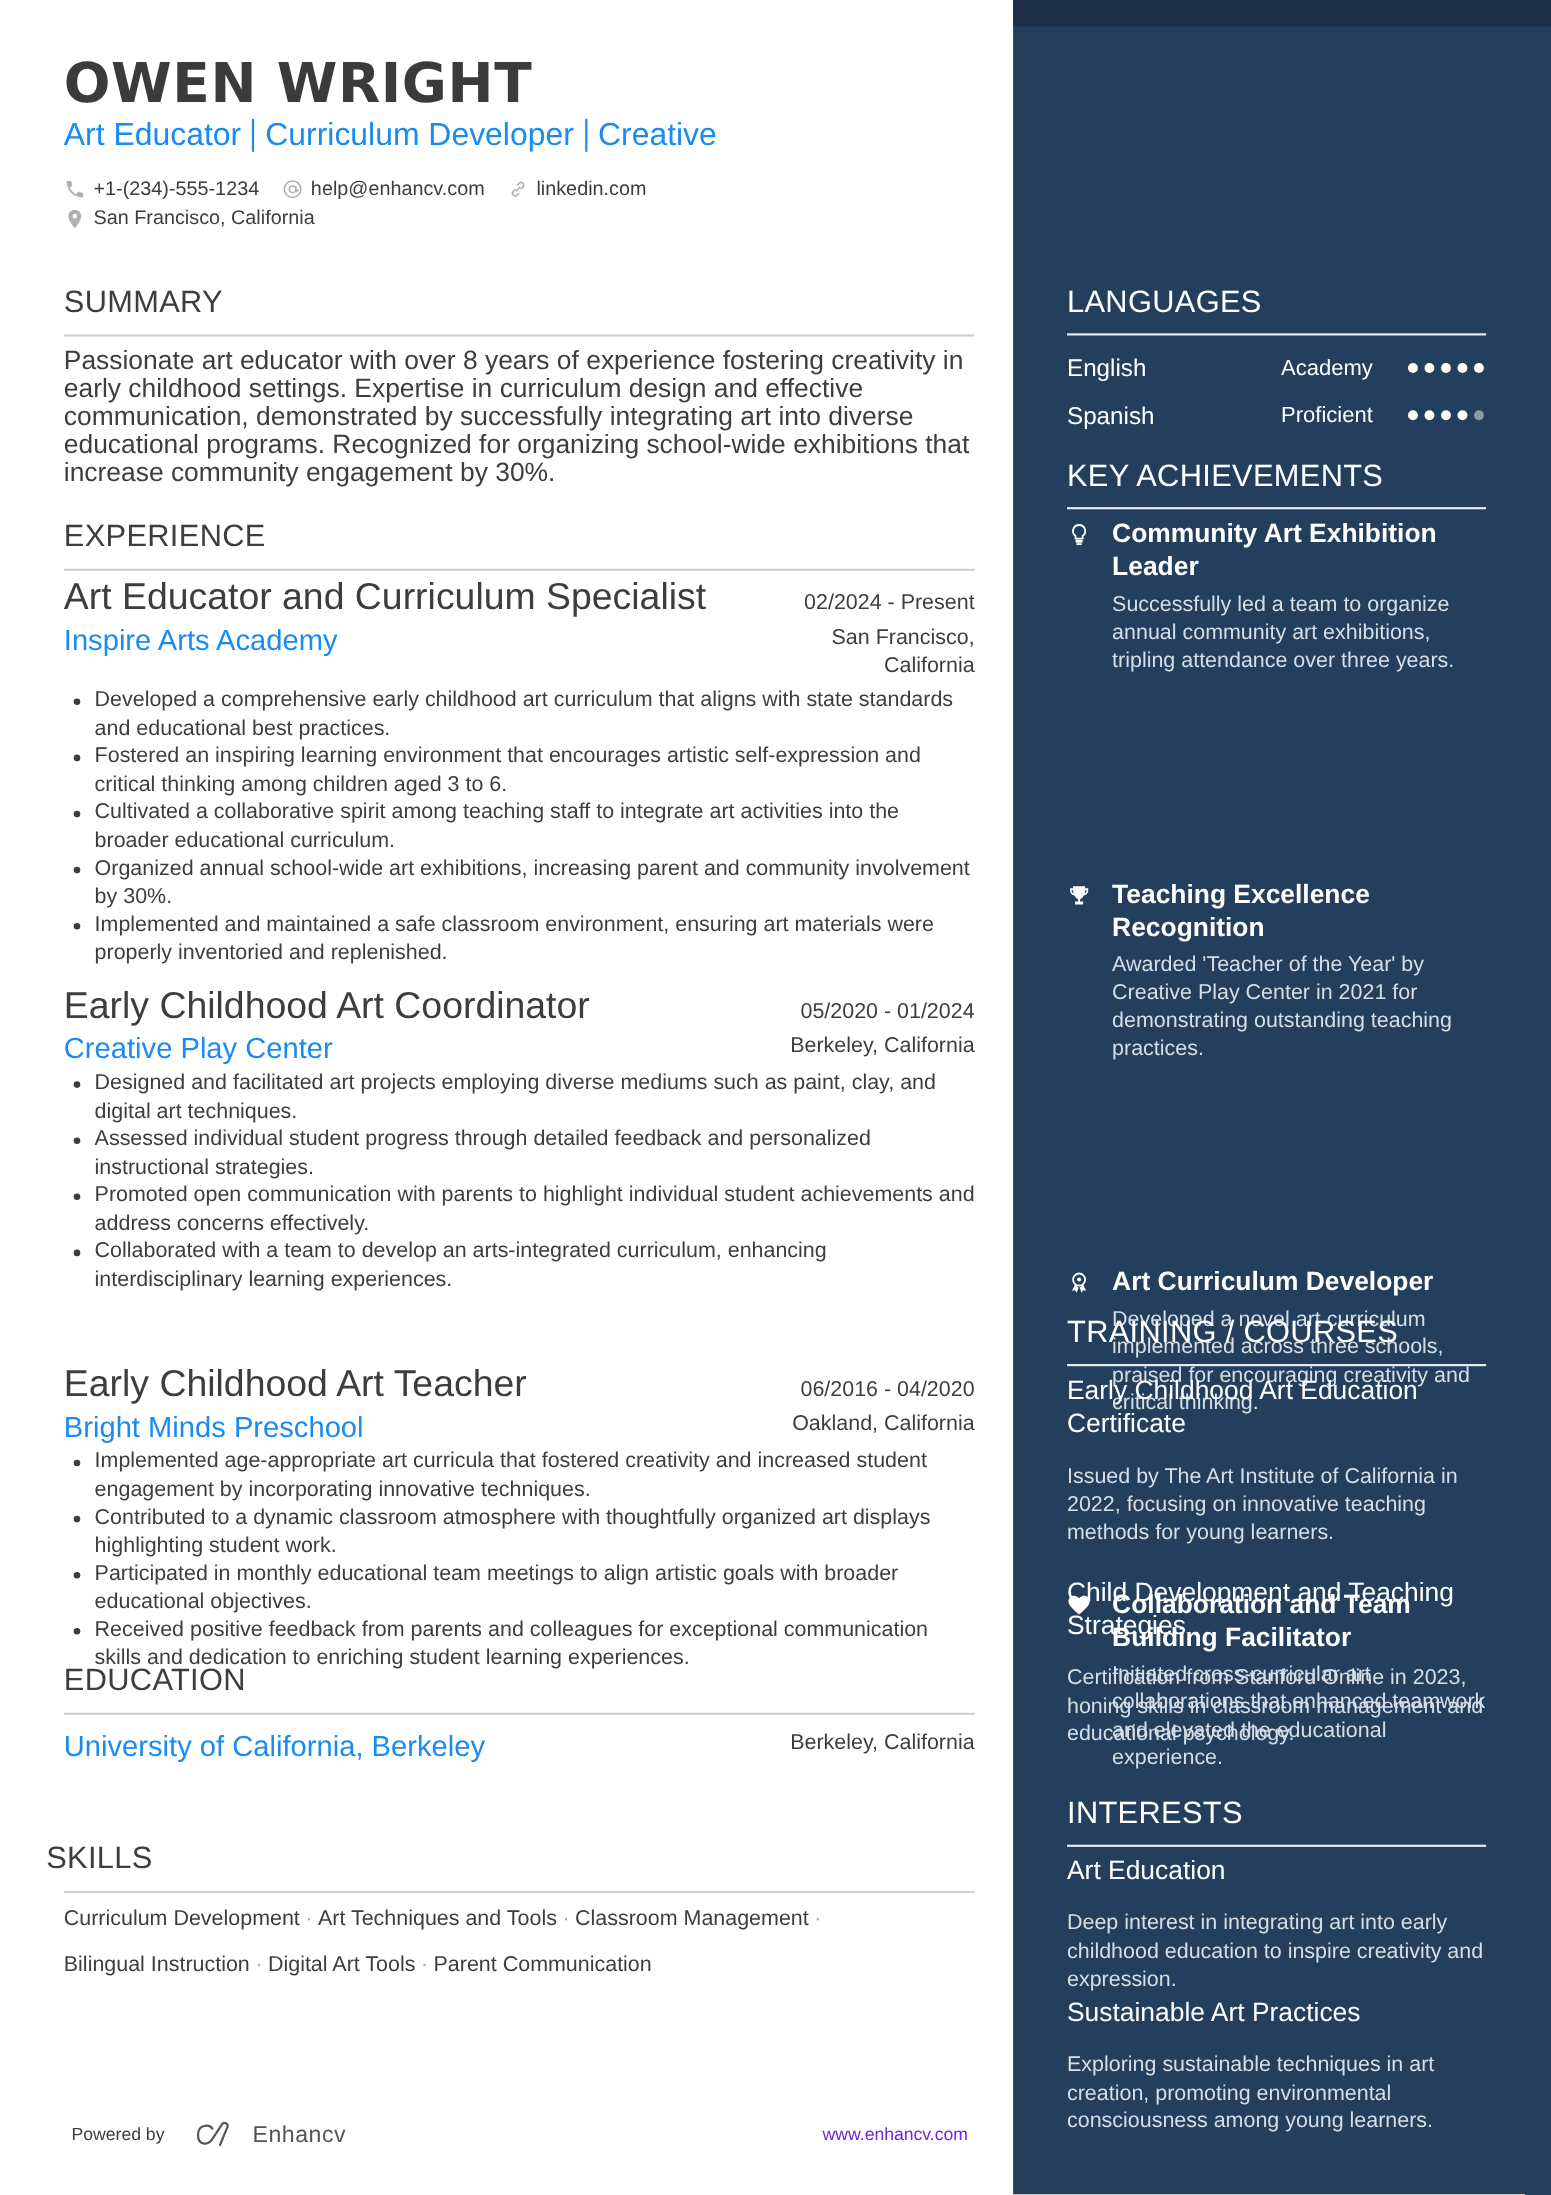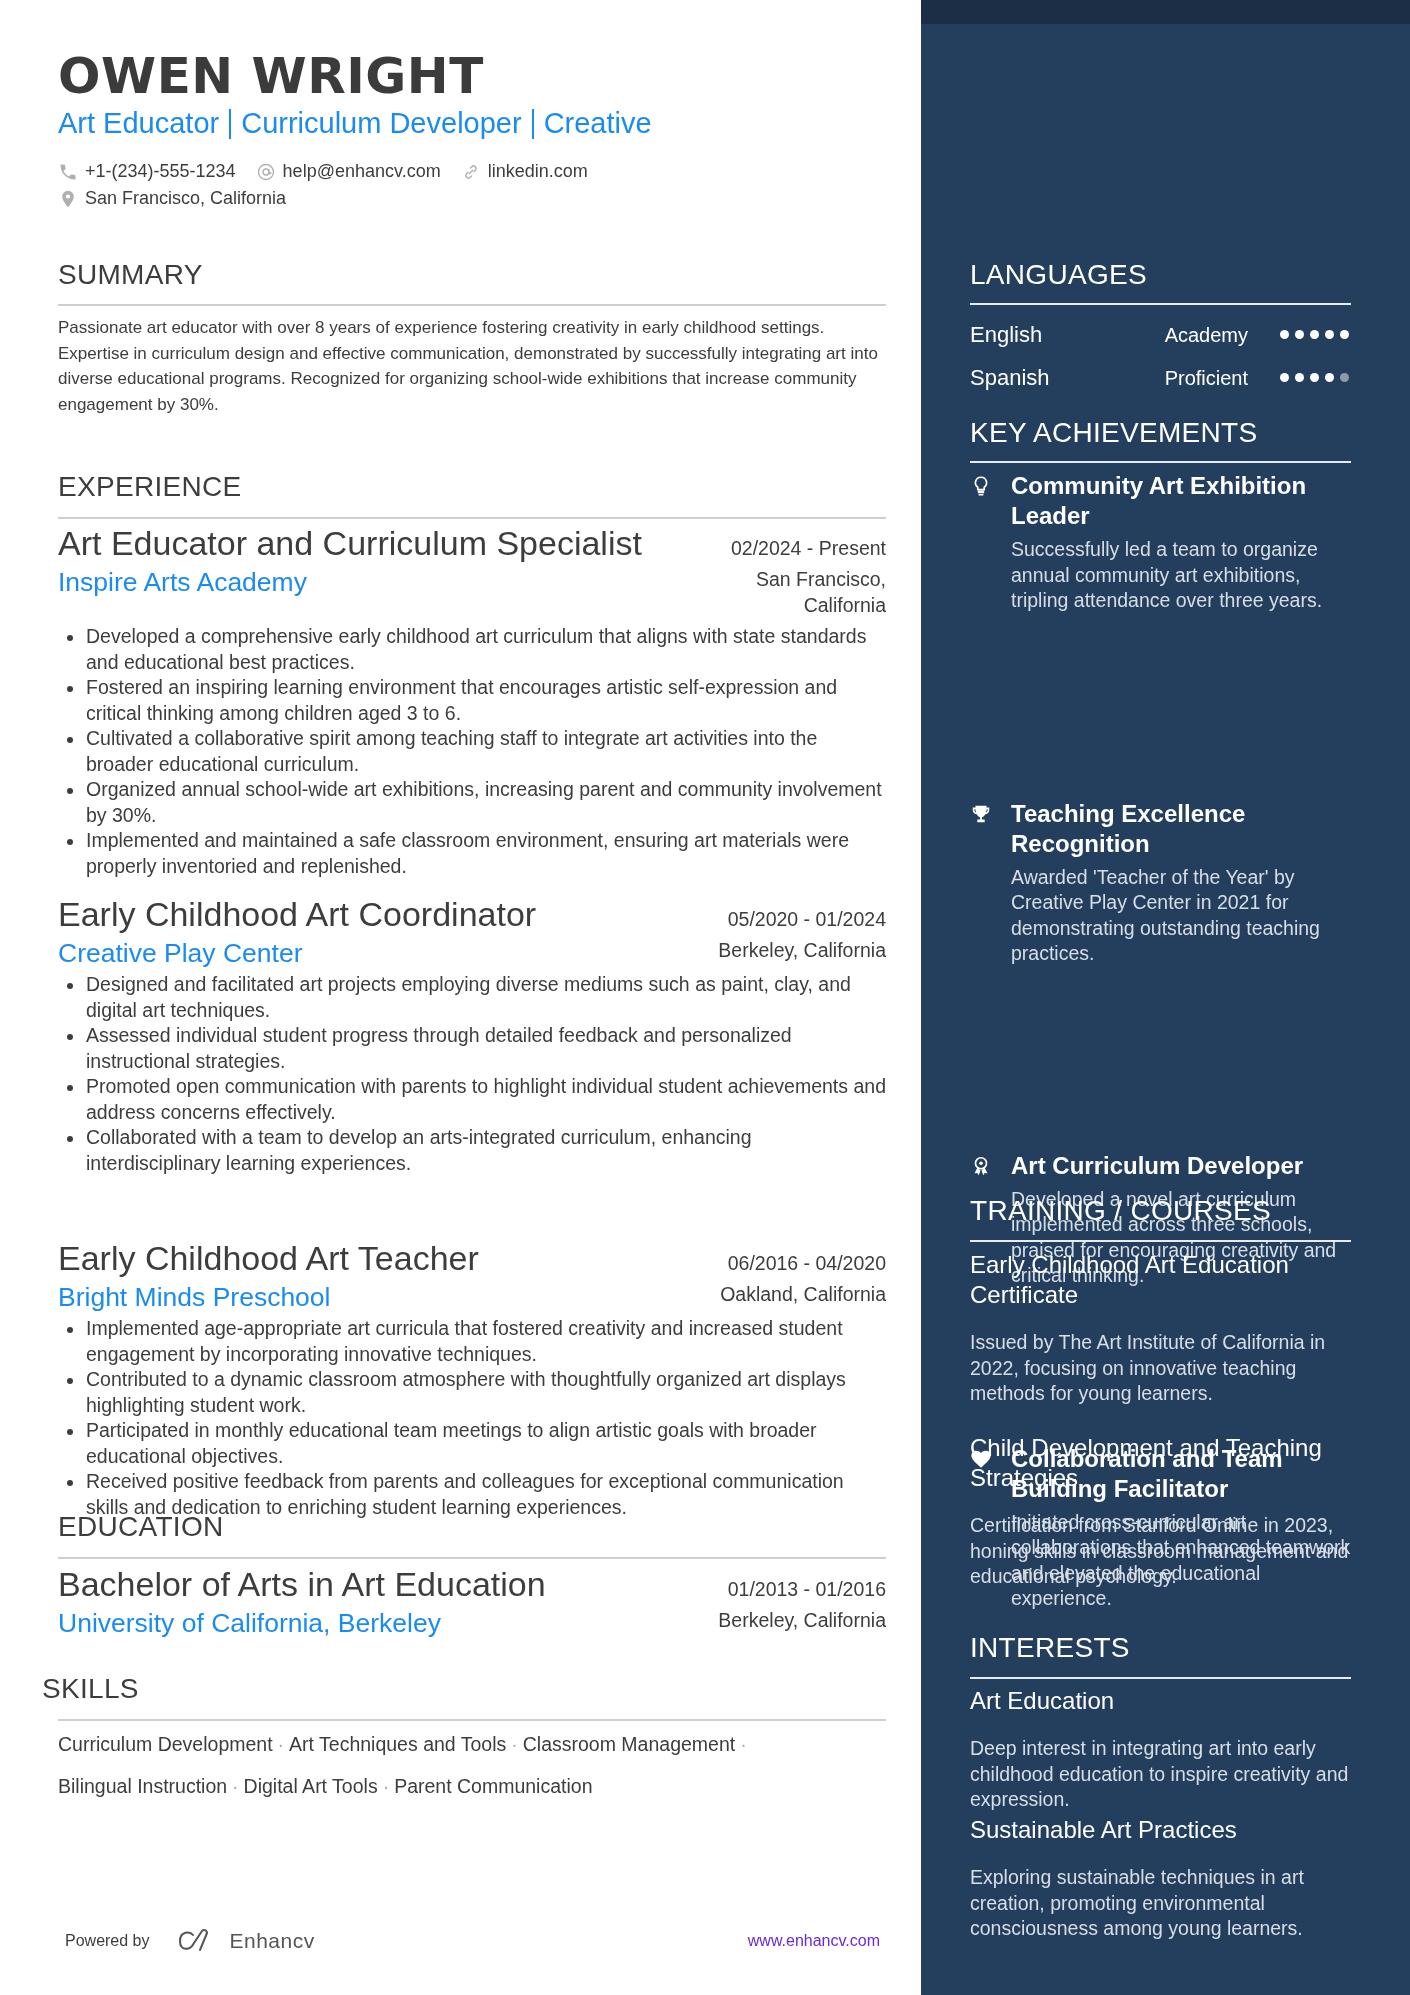--- a/index.html
+++ b/index.html
@@ -20,21 +20,21 @@
   .contacts .row { display: flex; align-items: center; gap: 0; }
   .contact-item { display: inline-flex; align-items: center; margin-right: 20px; }
   .cicon { display: inline-block; width: 20px; height: 20px; margin-right: 7px; color: #aaaaaa; }
 
   
   .sec-h { font-size: 28px; color: #3d3d3d; letter-spacing: 0.3px; line-height: 34px; }
   .rule { height: 2px; background: #cfcfcf; }
   .sec-h.light { color: #ffffff; }
   .rule.light { background: #e8ecf0; height: 2px; }
 
-  .body-text { font-size: 17px; line-height: 25.5px; color: #3d3d3d; }
+  .body-text { font-size: 24px; line-height: 25.5px; color: #3d3d3d; }
 
   
   .job { left: 58px; width: 828px; }
   .job-head { display: flex; justify-content: space-between; align-items: baseline; }
   .job-title { font-size: 34px; color: #3d3d3d; line-height: 36px; }
   .job-date { font-size: 19.5px; color: #3d3d3d; line-height: 26px; white-space: nowrap; }
   .job-sub { display: flex; justify-content: space-between; align-items: flex-start; margin-top: 4px; }
   .company { font-size: 26.5px; color: #1a8bf0; line-height: 34px; }
   .loc { font-size: 19.5px; color: #3d3d3d; line-height: 25.5px; text-align: right; margin-top: 2px; }
   .bullets { list-style: none; margin-top: 7px; }
@@ -168,24 +168,20 @@
       <li>Implemented age-appropriate art curricula that fostered creativity and increased student engagement by incorporating innovative techniques.</li>
       <li>Contributed to a dynamic classroom atmosphere with thoughtfully organized art displays highlighting student work.</li>
       <li>Participated in monthly educational team meetings to align artistic goals with broader educational objectives.</li>
       <li>Received positive feedback from parents and colleagues for exceptional communication skills and dedication to enriching student learning experiences.</li>
     </ul>
   </div>
 
   <div class="abs sec-h" style="left:58px; top:1510px;">EDUCATION</div>
   <div class="abs rule" style="left:58px; top:1557px; width:828px;"></div>
   <div class="abs job" style="top:1566px;">
-    <div class="job-head">
-      <div class="job-title">Bachelor of Arts in Art Education</div>
-      <div class="job-date">01/2013 - 01/2016</div>
-    </div>
     <div class="job-sub">
       <div class="company">University of California, Berkeley</div>
       <div class="loc">Berkeley, California</div>
     </div>
   </div>
 
   <div class="abs sec-h" style="left:42px; top:1672px;">SKILLS</div>
   <div class="abs rule" style="left:58px; top:1719px; width:828px;"></div>
   <div class="abs skills" style="left:58px; top:1723px; width:830px;">
     <span>Curriculum Development</span><span class="dot">·</span><span>Art Techniques and Tools</span><span class="dot">·</span><span>Classroom Management</span><span class="dot">·</span><br>

